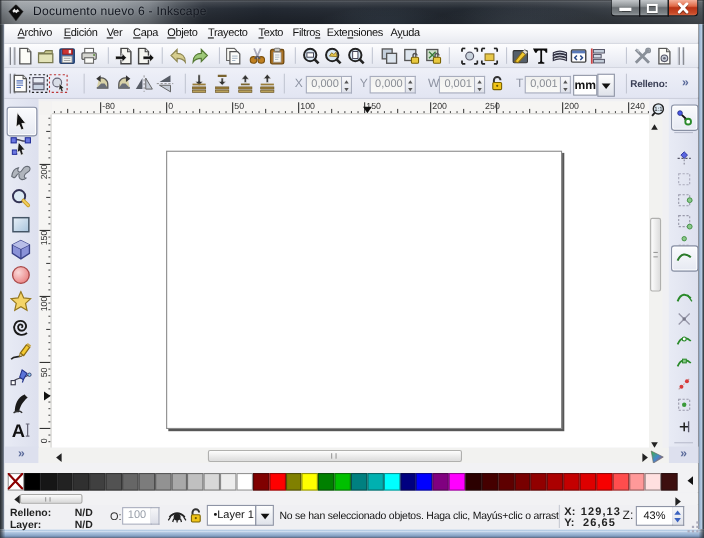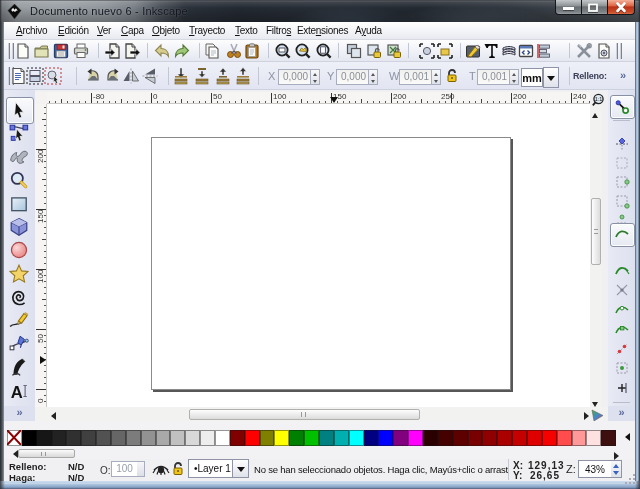--- a/index.html
+++ b/index.html
@@ -734,21 +734,21 @@
       <span style="position:absolute;left:621px;top:12px;width:0;height:0;border-top:4.5px solid transparent;border-bottom:4.5px solid transparent;border-right:5.5px solid #111"></span>
     </div>
  <div class="abs" id="palscroll" style="left:4px;top:448px;width:631px;height:11px;background:#f2f2f4">
 <span style="position:absolute;left:9px;top:2px;width:0;height:0;border-top:4px solid transparent;border-bottom:4px solid transparent;border-right:5px solid #222"></span>
 </div>
  <div class="abs" id="pthumb">
       <span style="position:absolute;left:22px;top:2px;width:1px;height:4px;border-left:1px solid #999;border-right:1px solid #999;padding-left:2px"></span>
     </div>
  <div class="abs" id="statusbar" style="left:4px;top:459px;width:631px;height:22px;background:#f0f0f3;font-size:11px;color:#1a1a1a">
  <span style="position:absolute;left:5px;top:2px;font-size:9.5px;font-weight:bold;color:#222">Relleno:</span>
- <span style="position:absolute;left:5px;top:13px;font-size:9.5px;font-weight:bold;color:#222">Haga:</span>
+ <span style="position:absolute;left:5px;top:13px;font-size:9.5px;font-weight:bold;color:#222">Layer:</span>
  <span style="position:absolute;left:64px;top:2px;font-size:9.5px;font-weight:bold;color:#222">N/D</span>
  <span style="position:absolute;left:64px;top:13px;font-size:9.5px;font-weight:bold;color:#222">N/D</span>
  <span style="position:absolute;left:96px;top:6px;font-size:10px;color:#333">O:</span>
  <span style="position:absolute;left:107px;top:2px;width:27px;height:16px;background:#fff;border:1px solid #a8adbd;box-sizing:border-box;font-size:10px;color:#9aa0ab;text-align:center;padding-top:1px">100</span>
  <span style="position:absolute;left:133px;top:2px;width:8px;height:16px;border:1px solid #a8adbd;border-left:none;box-sizing:border-box;background:linear-gradient(180deg,#f6f6f8,#dddfe8)"></span>
  <svg style="position:absolute;left:148px;top:3px" width="18" height="14" viewBox="0 0 18 14">
         <path d="M2 8 Q9 1 16 8" fill="none" stroke="#222" stroke-width="1.6"></path>
         <circle cx="9" cy="8" r="3.2" fill="#222"></circle>
         <path d="M3 8 L1 11 M6 9.5 L5 12.5 M12 9.5 L13 12.5 M15 8 L17 11 M9 10 L9 13" stroke="#222" stroke-width="1.2"></path>
       </svg>

